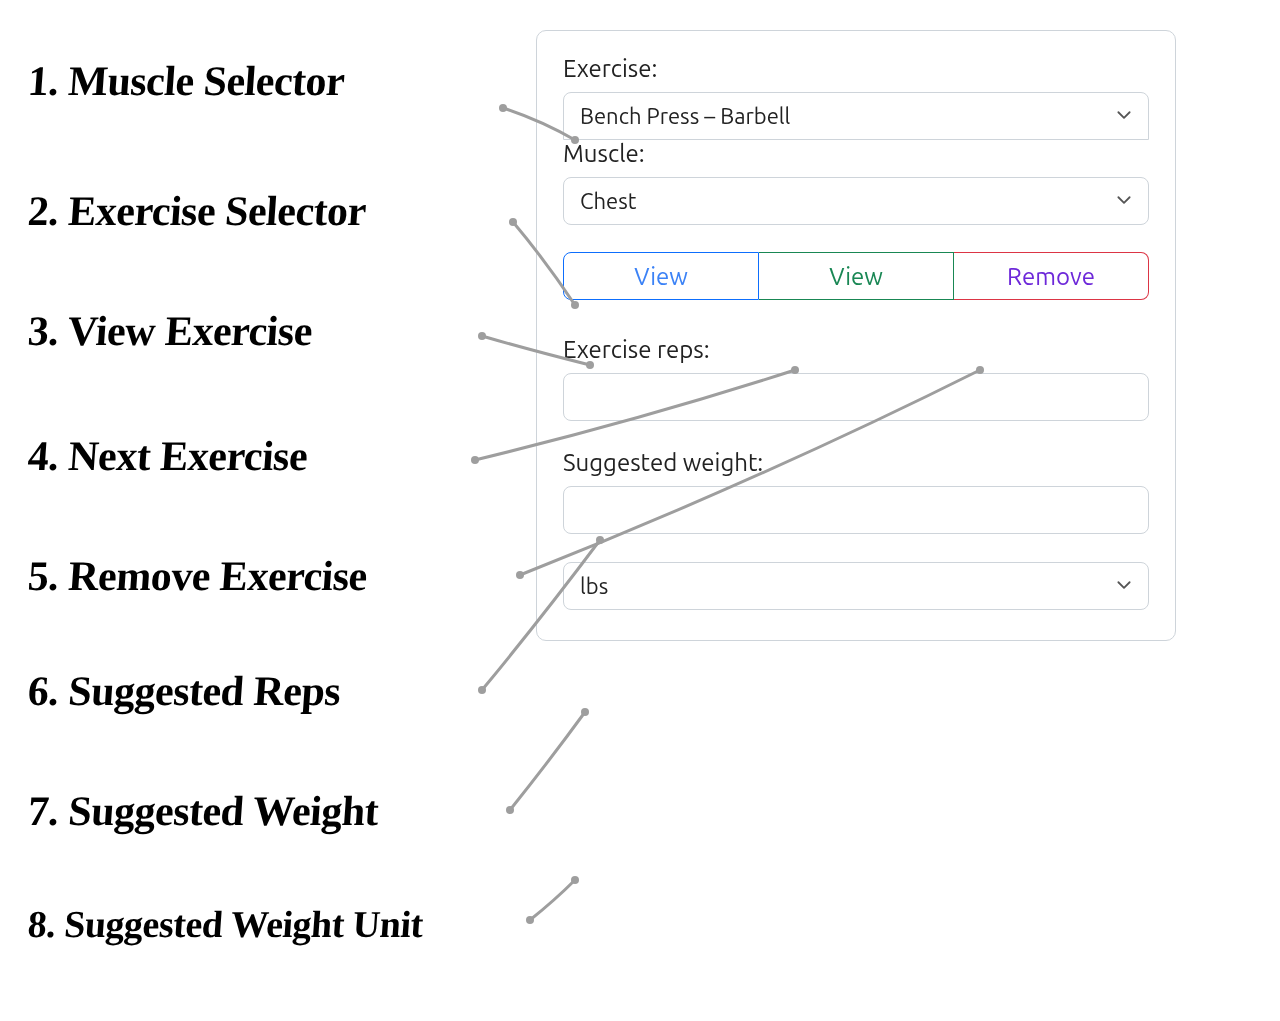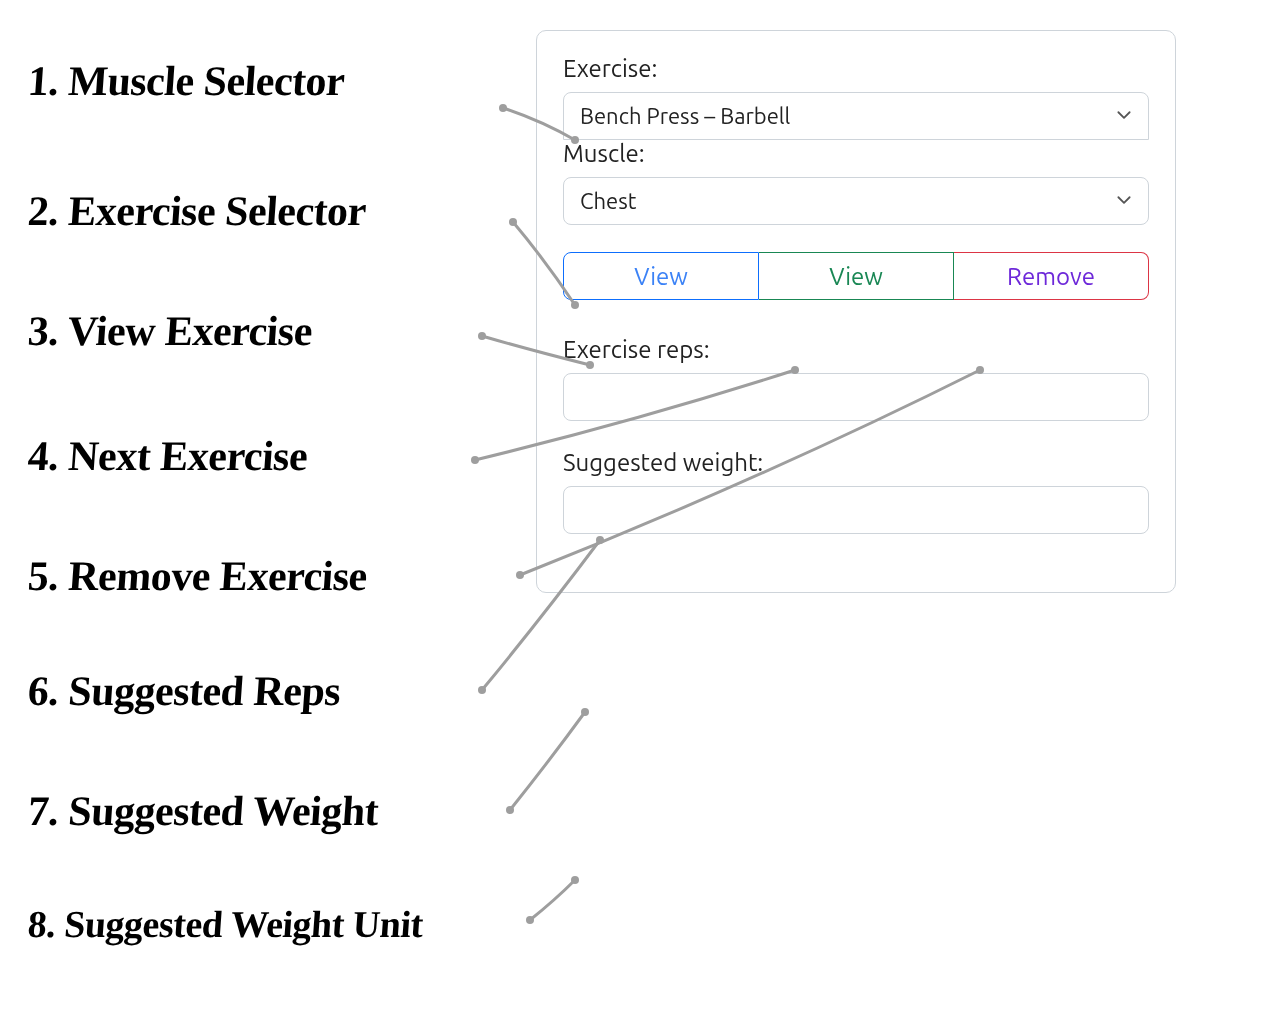--- a/index.html
+++ b/index.html
@@ -186,20 +186,28 @@
     <label class="field-label">Exercise reps:</label>
     <input class="text-input" value="" style="">
   </div>
 
   <div class="field-block">
     <label class="field-label">Suggested weight:</label>
     <input class="text-input" value="" style="">
   </div>
 
   <div class="field-block" style="margin-bottom:0;">
+    <div class="select-wrap">
+      <div class="select" style="line-height:46px;">lbs</div>
+      <span class="chevron">
+        <svg width="18" height="18" viewBox="0 0 16 16">
+            <path d="M3 6 l5 5 l5 -5" stroke="#555" stroke-width="1.6" fill="none" stroke-linecap="round" stroke-linejoin="round"></path>
+          </svg>
+      </span>
+    </div>
   </div>
 
 </div>
 
 <svg class="lines">
 
   <circle class="leader-dot" cx="503" cy="108" r="4"></circle>
   <path class="leader-line" d="M503 108 Q 540 120 575 140"></path>
   <circle class="leader-dot" cx="575" cy="140" r="4"></circle>
 

